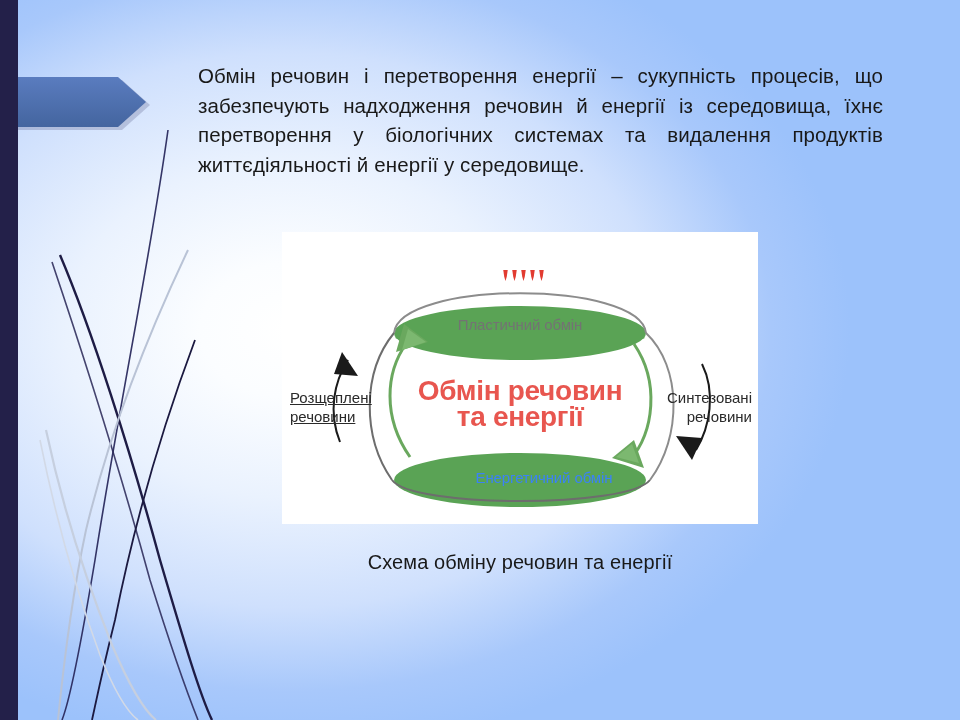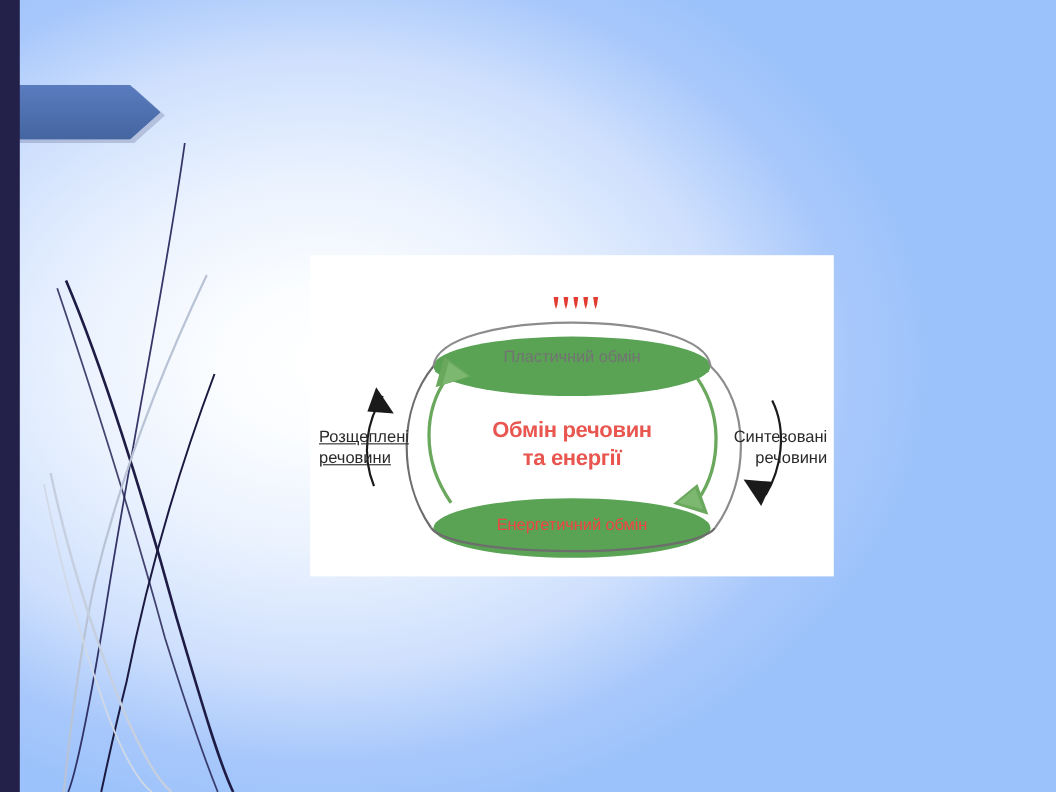--- a/index.html
+++ b/index.html
@@ -116,31 +116,32 @@
     letter-spacing: -0.1px;
     z-index: 6;
   }
   .lbl-energy {
     position: absolute;
     left: 0;
     top: 237px;
     width: 476px;
     text-align: center;
     font-size: 15px;
-    color: #ef4444;
+    color: #3b82f6;
     letter-spacing: -0.1px;
     z-index: 6;
+    padding-left: 24px;
   }
   .center-red {
     position: absolute;
     left: 120px;
     top: 146px;
     width: 236px;
     text-align: center;
-    font-size: 20px;
+    font-size: 28px;
     font-weight: bold;
     line-height: 26px;
     color: #e8564f;
     letter-spacing: -0.3px;
     z-index: 6;
   }
   .lbl-left {
     position: absolute;
     left: 8px;
     top: 156px;
@@ -210,20 +211,21 @@
     <path d="M 195 340 C 165 420, 135 520, 115 620 C 102 672, 96 702, 92 720" stroke="#1b1940" stroke-width="1.8" fill="none"></path>
     <path d="M 188 250 C 150 330, 110 430, 86 530 C 70 605, 62 680, 58 720" stroke="#b9c3d6" stroke-width="2.0" fill="none"></path>
     <path d="M 46 430 C 62 505, 86 580, 112 645 C 132 692, 146 712, 156 720" stroke="#c6cfdf" stroke-width="2.2" fill="none"></path>
     <path d="M 40 440 C 56 520, 78 596, 100 655 C 118 700, 130 714, 138 720" stroke="#d2d9e6" stroke-width="1.6" fill="none"></path>
   </svg>
 
   <div class="banner-arrow-shadow"></div>
   <div class="banner-arrow"></div>
   <div class="left-bar"></div>
 
+  <div class="body-text">Обмін речовин і перетворення енергії – сукупність процесів, що забезпечують надходження речовин й енергії із середовища, їхнє перетворення у біологічних системах та видалення продуктів життєдіяльності й енергії у середовище.</div>
 
   <div class="diagram-panel">
     <svg class="dg" viewBox="0 0 476 292">
 
       <path d="M 113 120 C 150 86, 326 86, 363 120 C 326 133, 150 133, 113 120 Z" fill="#5aa355" transform="translate(0,-14) scale(1,1)"></path>
       <ellipse cx="238" cy="101" rx="126" ry="27" fill="#5aa355"></ellipse>
       <ellipse cx="238" cy="248" rx="126" ry="27" fill="#5aa355"></ellipse>
 
       <path d="M 112 101 C 118 48, 358 48, 364 101" stroke="#8c8c8c" stroke-width="2" fill="none"></path>
       <path d="M 364 101 C 400 135, 400 205, 368 248" stroke="#8c8c8c" stroke-width="2" fill="none"></path>
@@ -279,14 +281,15 @@
       <div>Розщеплені</div>
       <div>речовини</div>
     </div>
 
     <div class="lbl-right">
       <div>Синтезовані</div>
       <div>речовини</div>
     </div>
   </div>
 
+  <div class="caption">Схема обміну речовин та енергії</div>
 
 </div>
 
 </body></html>

